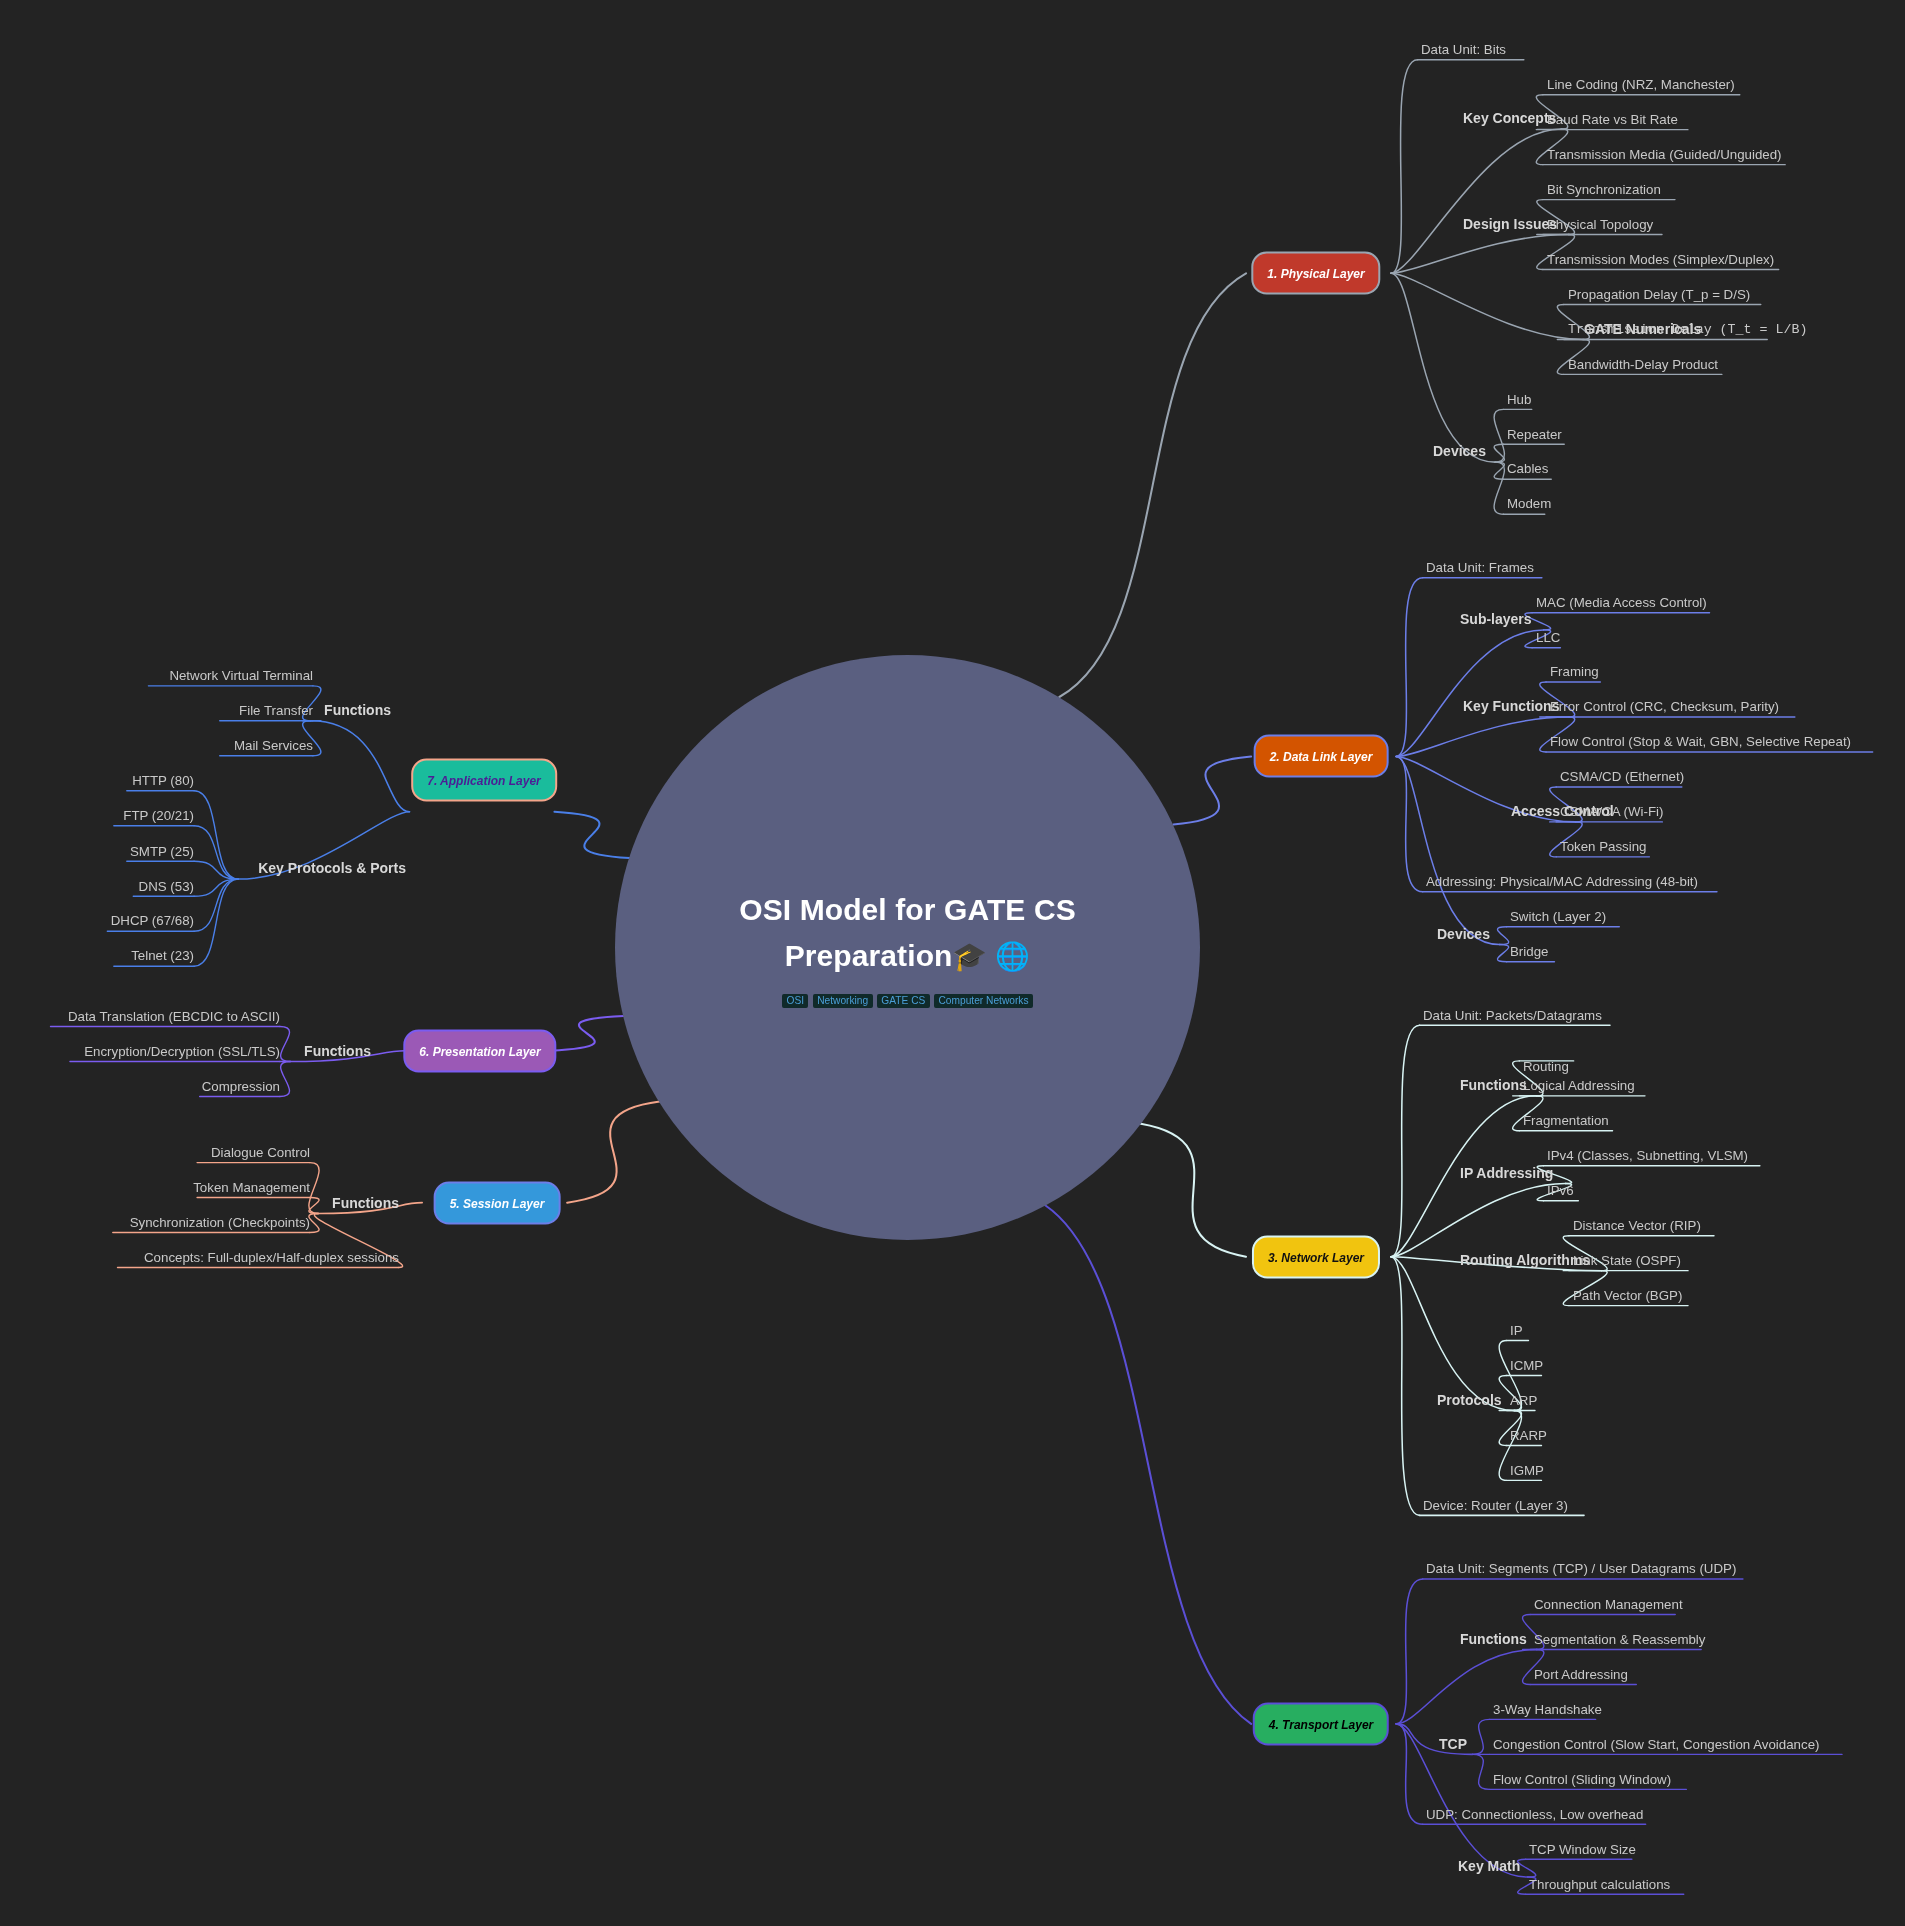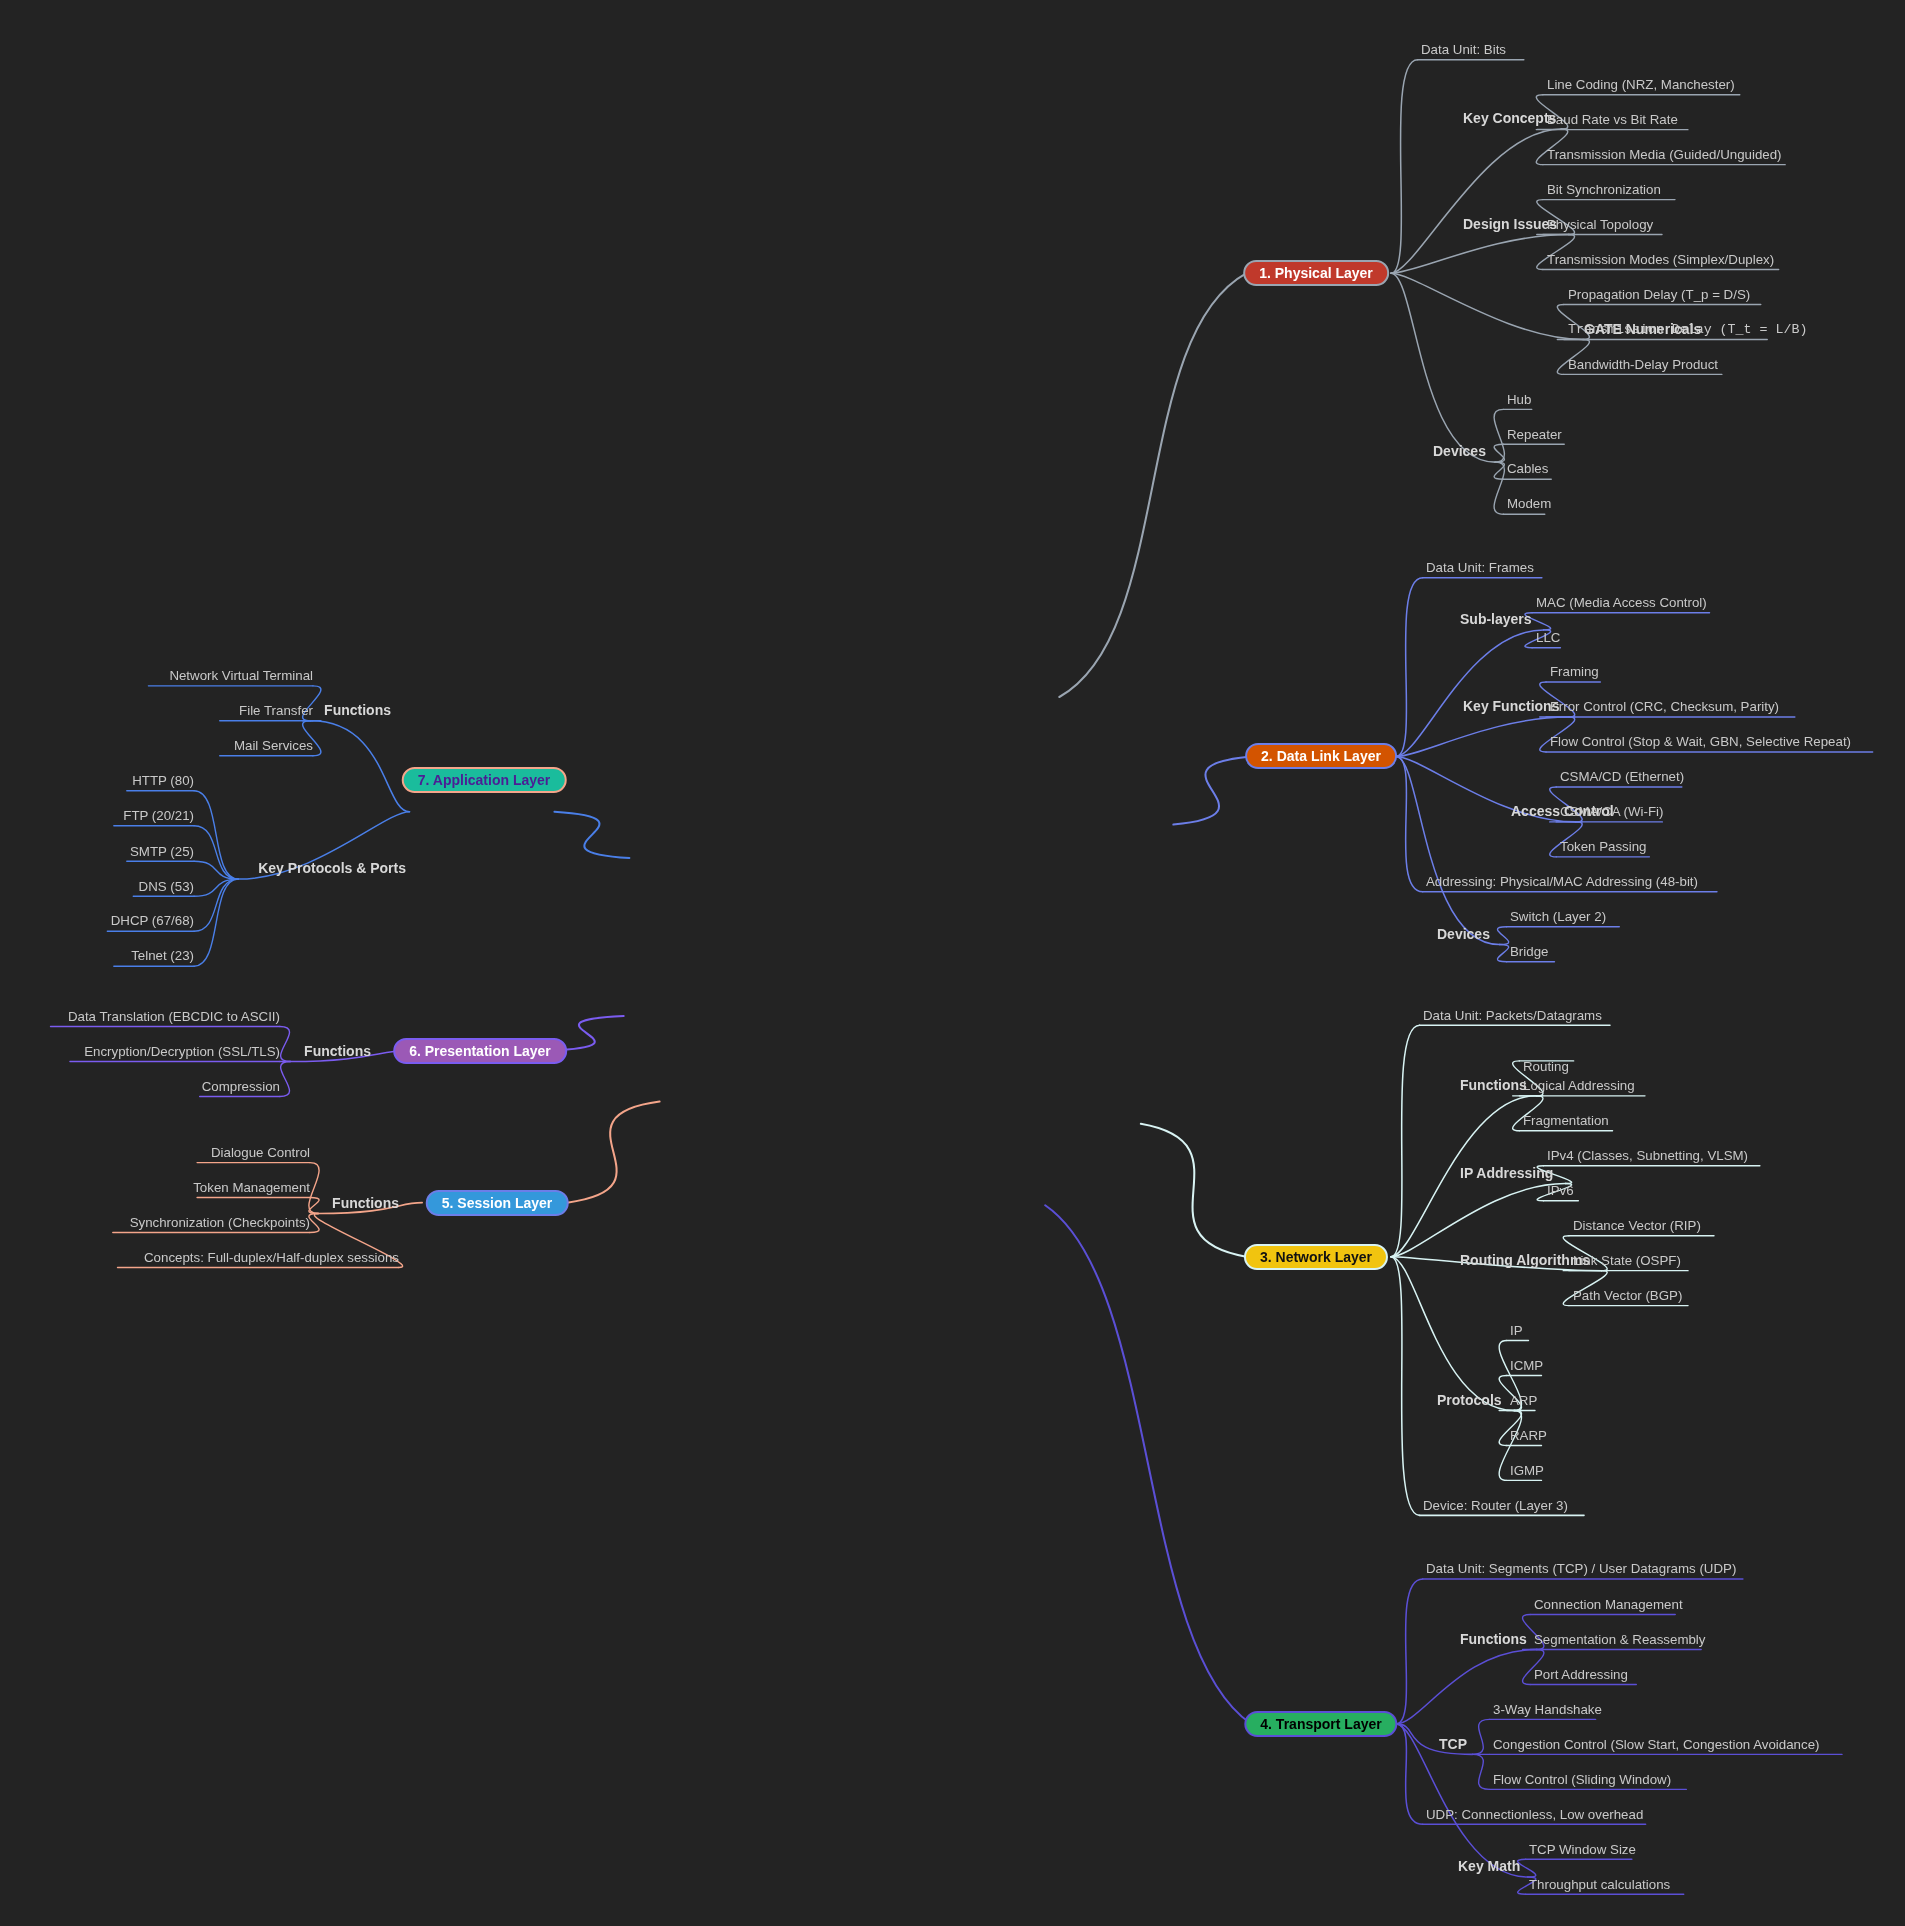--- a/index.html
+++ b/index.html
@@ -47,28 +47,29 @@
     font-size: 10.2px;
     padding: 1.3px 4.4px 2.5px 4.4px;
     border-radius: 1.9px;
     white-space: nowrap;
   }
 
   
   .layer-pill {
     position: absolute;
     display: flex; align-items: center; justify-content: center;
-    height: 26px;
+    height: 43px;
     padding: 0 14px;
     border-radius: 15.3px;
-    font-size: 14px;
+    font-size: 12px;
     font-weight: bold;
     white-space: nowrap;
     border: 2.5px solid;
     transform: translate(-50%, -50%);
+    font-style: italic;
   }
 
   
   .node-label {
     position: absolute;
     white-space: nowrap;
     font-size: 13.3px;
     color: #c9c9c9;
     transform: translateY(-50%);
   }
@@ -236,20 +237,31 @@
       <path d="M 309.8 1829 L 487 1829" fill="none" stroke="#f4a58a" stroke-width="2.2" stroke-linecap="round"></path>
       <path d="M 500.4 1909 C 455.4 1909, 532 1829, 487 1829" fill="none" stroke="#f4a58a" stroke-width="2.2" stroke-linecap="round"></path>
       <path d="M 309.8 1884 L 487 1884" fill="none" stroke="#f4a58a" stroke-width="2.2" stroke-linecap="round"></path>
       <path d="M 500.4 1909 C 455.4 1909, 532 1884, 487 1884" fill="none" stroke="#f4a58a" stroke-width="2.2" stroke-linecap="round"></path>
       <path d="M 177.20000000000005 1939 L 487 1939" fill="none" stroke="#f4a58a" stroke-width="2.2" stroke-linecap="round"></path>
       <path d="M 500.4 1909 C 455.4 1909, 532 1939, 487 1939" fill="none" stroke="#f4a58a" stroke-width="2.2" stroke-linecap="round"></path>
       <path d="M 184.60000000000002 1994 L 627 1994" fill="none" stroke="#f4a58a" stroke-width="2.2" stroke-linecap="round"></path>
       <path d="M 500.4 1909 C 455.4 1909, 672 1994, 627 1994" fill="none" stroke="#f4a58a" stroke-width="2.2" stroke-linecap="round"></path>
     </svg>
 
+  <div id="center-node">
+    <div id="center-title">
+      <span>OSI Model for GATE CS Preparation</span><span class="emoji">🎓 🌐</span>
+    </div>
+    <div id="center-tags">
+        <span class="tag">OSI</span>
+        <span class="tag">Networking</span>
+        <span class="tag">GATE CS</span>
+        <span class="tag">Computer Networks</span>
+      </div>
+  </div>
 
   <div id="pill-layer">
       <div class="layer-pill" style="left: 1316px; top: 273px; background: rgb(192, 57, 43); color: rgb(255, 255, 255); border-color: rgb(154, 165, 177);">1. Physical Layer</div>
       <div class="layer-pill" style="left: 1321px; top: 756px; background: rgb(211, 84, 0); color: rgb(255, 255, 255); border-color: rgb(108, 126, 232);">2. Data Link Layer</div>
       <div class="layer-pill" style="left: 1316px; top: 1257px; background: rgb(241, 196, 15); color: rgb(17, 17, 17); border-color: rgb(216, 243, 243);">3. Network Layer</div>
       <div class="layer-pill" style="left: 1321px; top: 1724px; background: rgb(39, 174, 96); color: #000000; border-color: rgb(91, 79, 214);">4. Transport Layer</div>
       <div class="layer-pill" style="left: 484px; top: 780px; background: rgb(26, 188, 156); color: #4c1d95; border-color: rgb(244, 165, 138);">7. Application Layer</div>
       <div class="layer-pill" style="left: 480px; top: 1051px; background: rgb(155, 89, 182); color: rgb(255, 255, 255); border-color: rgb(123, 92, 240);">6. Presentation Layer</div>
       <div class="layer-pill" style="left: 497px; top: 1203px; background: rgb(52, 152, 219); color: rgb(255, 255, 255); border-color: rgb(108, 126, 232);">5. Session Layer</div>
     </div>

